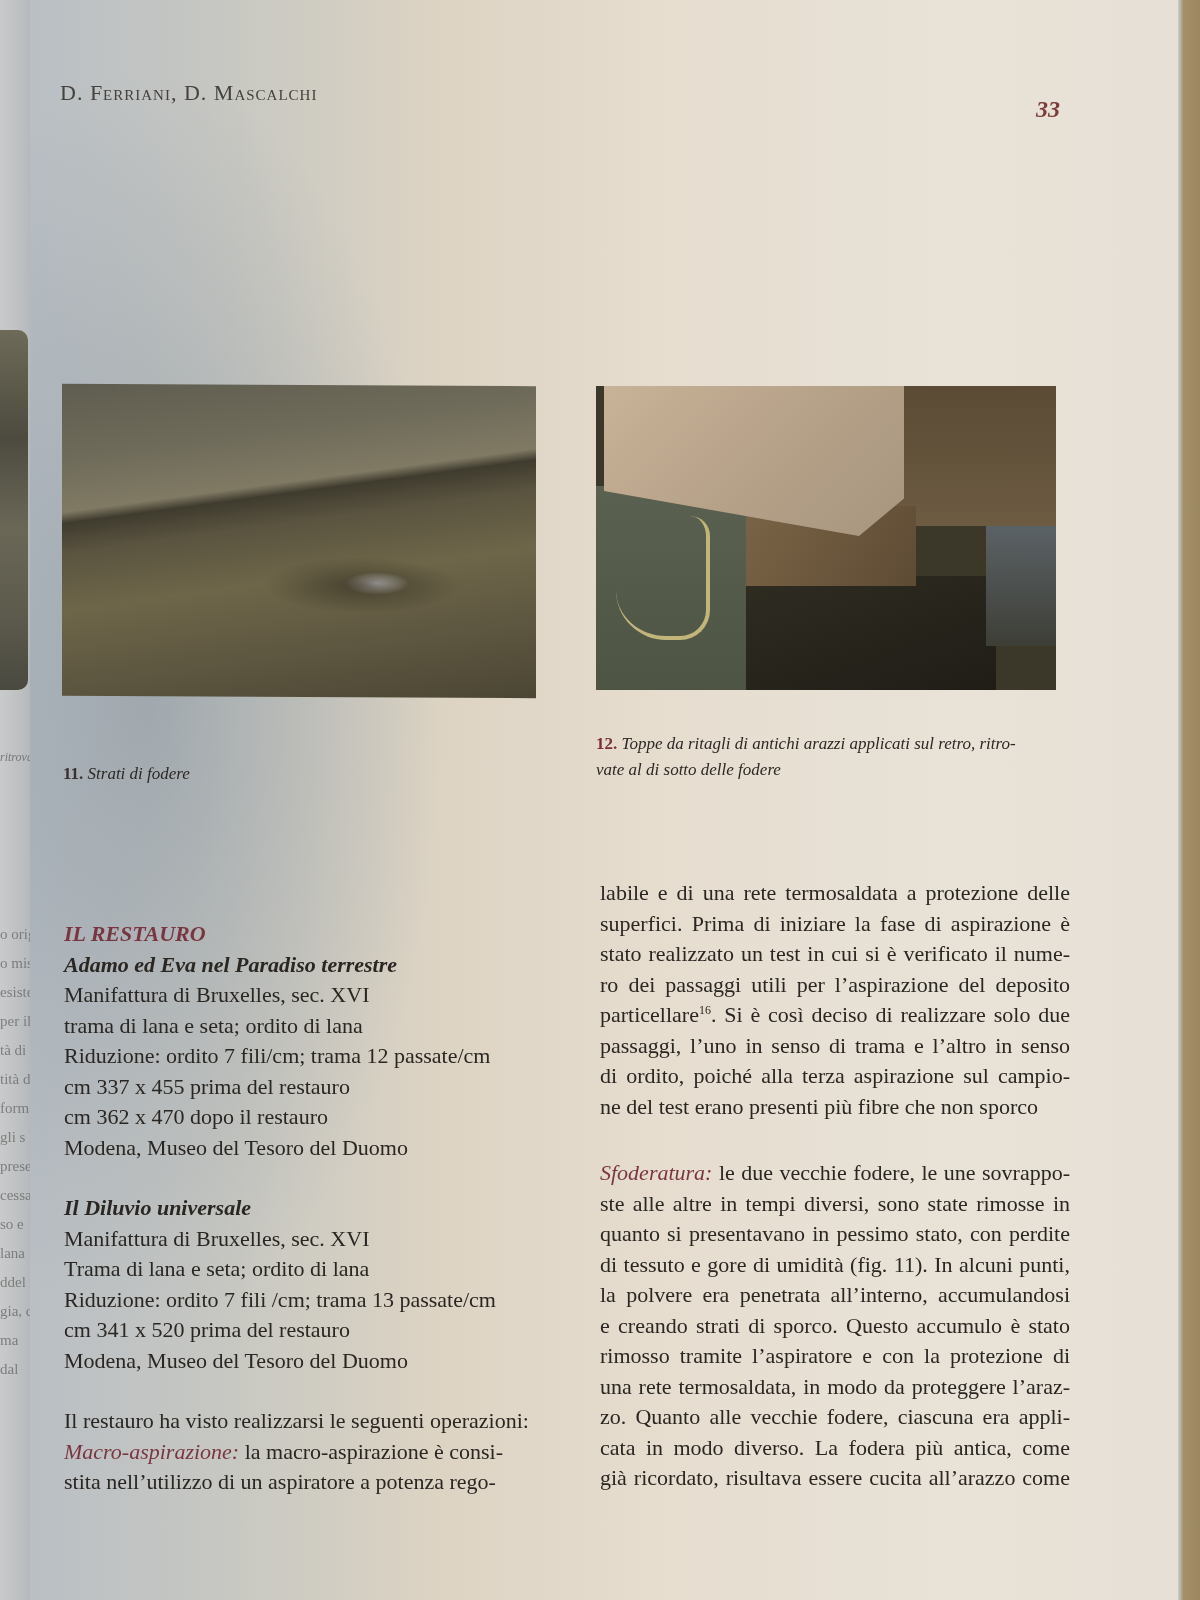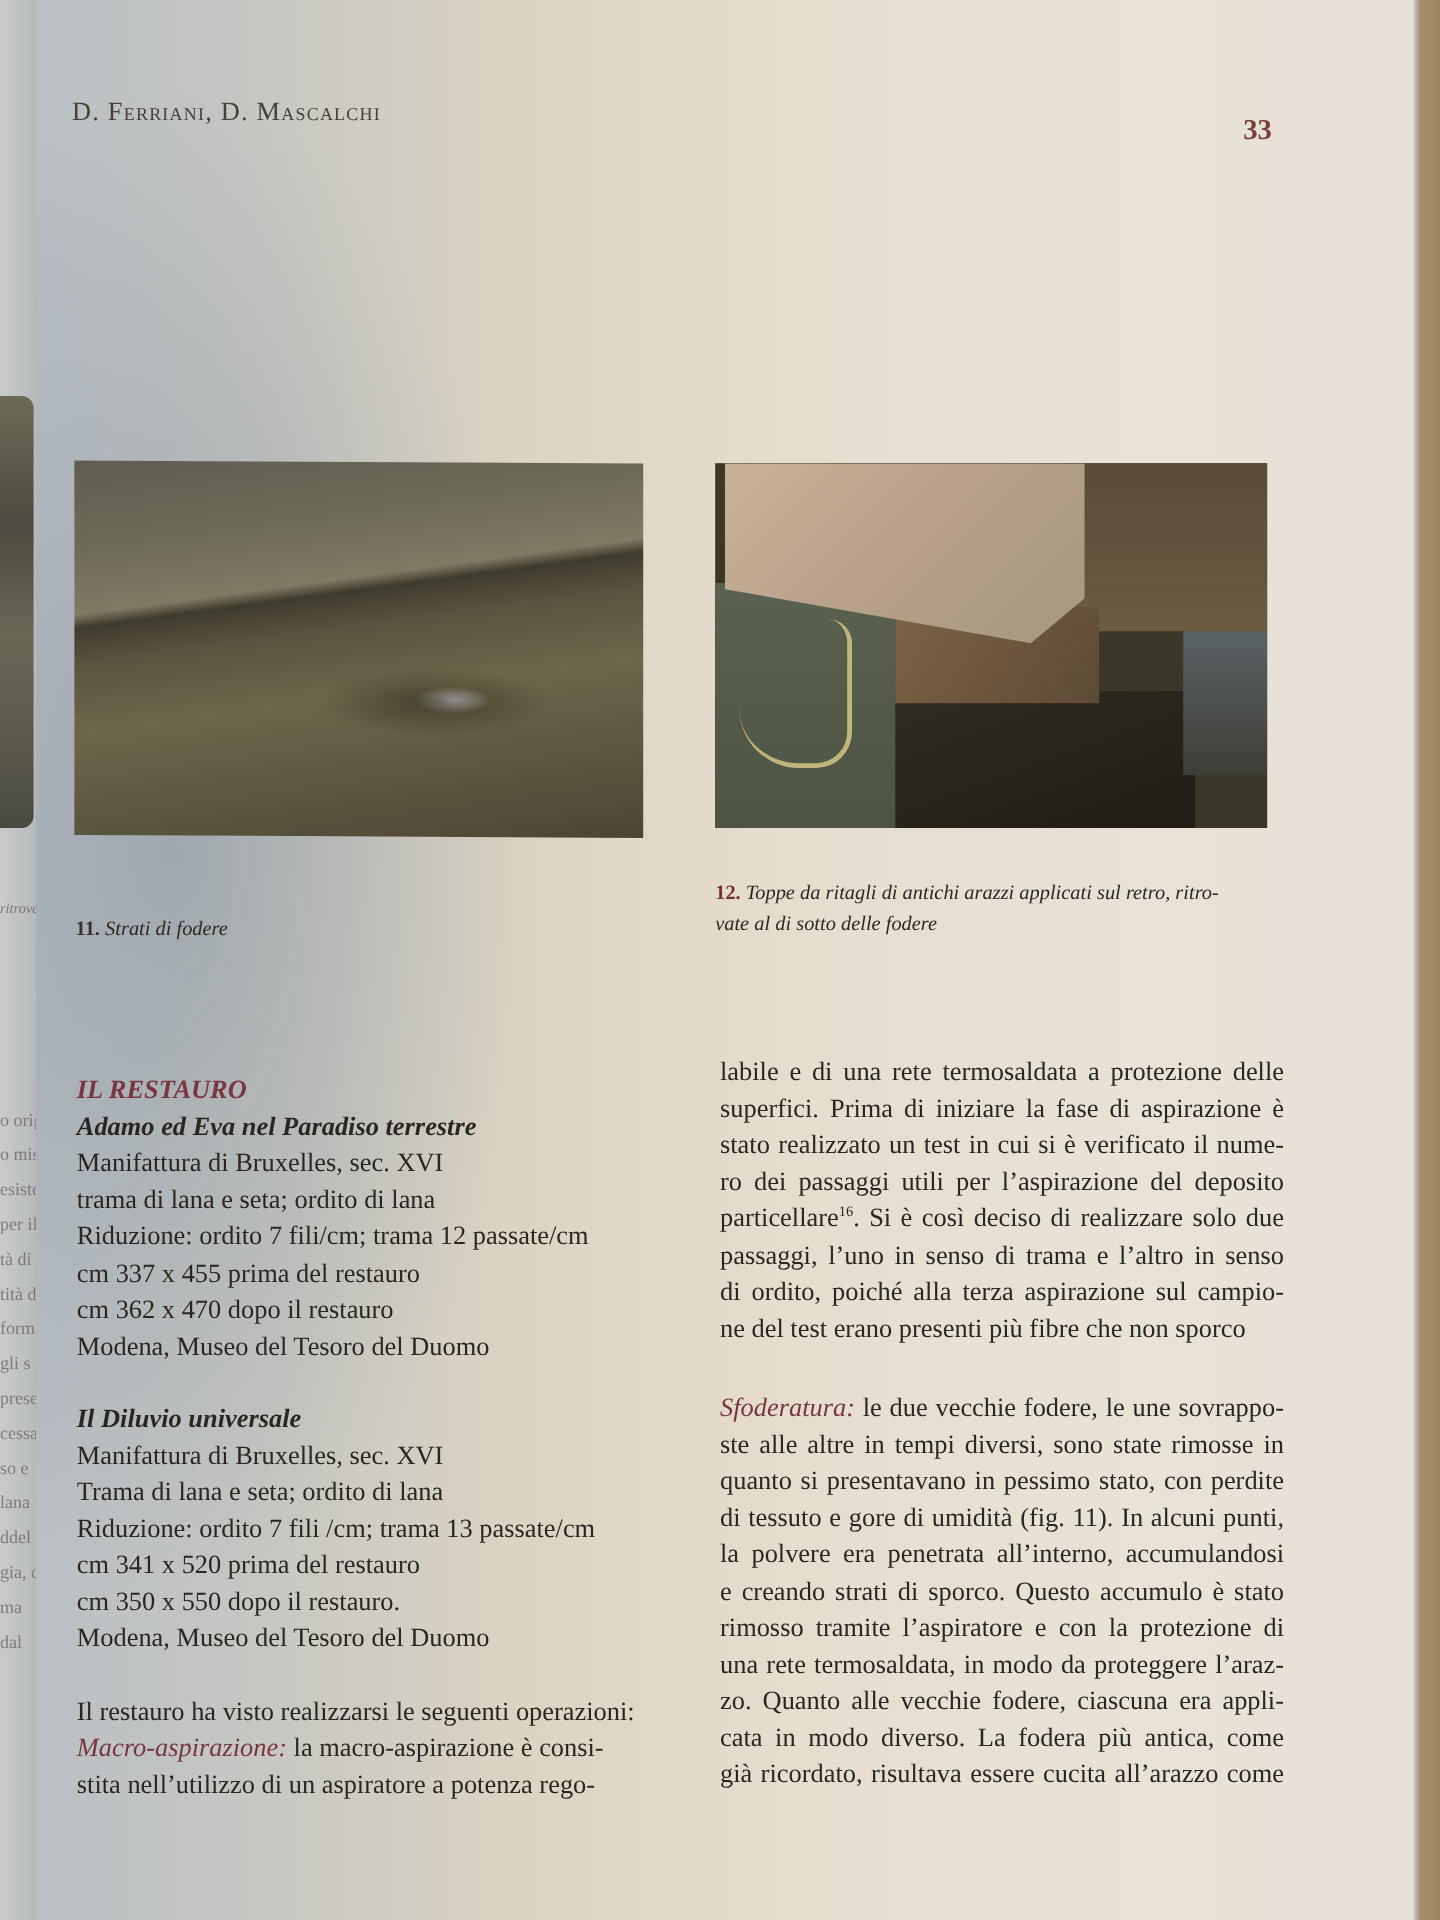--- a/index.html
+++ b/index.html
@@ -40,21 +40,21 @@
     background:linear-gradient(90deg,#c9cfd6 0%, #a58f68 25%, #9a8762 100%);
   }
   .running-head {
     position:absolute; left:60px; top:80px;
     font-size:22px; letter-spacing:1px; color:#45413c;
     font-variant:small-caps;
     text-align:right;
   }
   .page-number {
     position:absolute; left:1036px; top:96px;
-    font-size:24px; font-weight:bold; color:#7a3d3a;
+    font-size:24px; font-weight:bold; color:#7a3d3a;font-style:italic;
   }
   .figure {
     position:absolute; overflow:hidden;
   }
   .fig11 {
     left:62px; top:385px; width:474px; height:312px;
     background:
       radial-gradient(ellipse 140px 40px at 300px 200px, rgba(40,36,26,.55), transparent 70%),
       radial-gradient(ellipse 40px 14px at 315px 198px, rgba(235,235,240,.95), transparent 80%),
       linear-gradient(172deg, #5f5d50 0%, #6f6b5a 20%, #807a64 34%, #3f3b2e 37%, #5a5440 45%, #6e6649 60%, #5d5640 80%, #4b4634 100%);
@@ -98,21 +98,21 @@
     position:absolute; font-size:17px; font-style:italic; line-height:26px; color:#2c2824;
   }
   .caption .num { font-style:normal; font-weight:bold; }
   .cap11 { left:63px; top:737px;margin-top:24px; }
   .cap11 .num { color:#3a302c; }
   .cap12 { left:596px; top:731px; width:470px; }
   .cap12 .num { color:#7a2f33; }
   .col { position:absolute; font-size:22px; line-height:30.5px; color:#2a2622; }
   .col-left { left:64px; top:893px; width:500px; }
   .col-right { left:600px; top:878px; width:470px; text-align:justify; }
-  .section-title { color:#7a3640; font-weight:bold; font-style:italic; }
+  .section-title { color:#7a3640; font-weight:bold; font-style:italic;margin-top:26px; }
   .work-title { font-style:italic; font-weight:bold; color:#2a2622; }
   .line { display:block; white-space:nowrap; }
   .gap { height:30px; }
   .run-label { font-style:italic; color:#7a3640;margin-top:41px; }
   .col-right .line { text-align:justify; text-align-last:justify; white-space:normal; }
   .col-right .line.last { text-align-last:left; }
   sup { font-size:12px; line-height:0; }
 </style>
 </head>
 <body>
@@ -177,21 +177,20 @@
   <span class="line">Riduzione: ordito 7 fili/cm; trama 12 passate/cm</span>
   <span class="line">cm 337 x 455 prima del restauro</span>
   <span class="line">cm 362 x 470 dopo il restauro</span>
   <span class="line">Modena, Museo del Tesoro del Duomo</span>
   <div class="gap"></div>
   <span class="line work-title">Il Diluvio universale</span>
   <span class="line">Manifattura di Bruxelles, sec. XVI</span>
   <span class="line">Trama di lana e seta; ordito di lana</span>
   <span class="line">Riduzione: ordito 7 fili /cm; trama 13 passate/cm</span>
   <span class="line">cm 341 x 520 prima del restauro</span>
-  <span class="line">cm 350 x 550 dopo il restauro.</span>
   <span class="line">Modena, Museo del Tesoro del Duomo</span>
   <div class="gap"></div>
   <span class="line">Il restauro ha visto realizzarsi le seguenti operazioni:</span>
   <span class="line"><span class="run-label">Macro-aspirazione:</span><span> la macro-aspirazione è consi-</span></span>
   <span class="line">stita nell’utilizzo di un aspiratore a potenza rego-</span>
 </div>
 
 <div class="col col-right">
   <span class="line">labile e di una rete termosaldata a protezione delle</span>
   <span class="line">superfici. Prima di iniziare la fase di aspirazione è</span>

